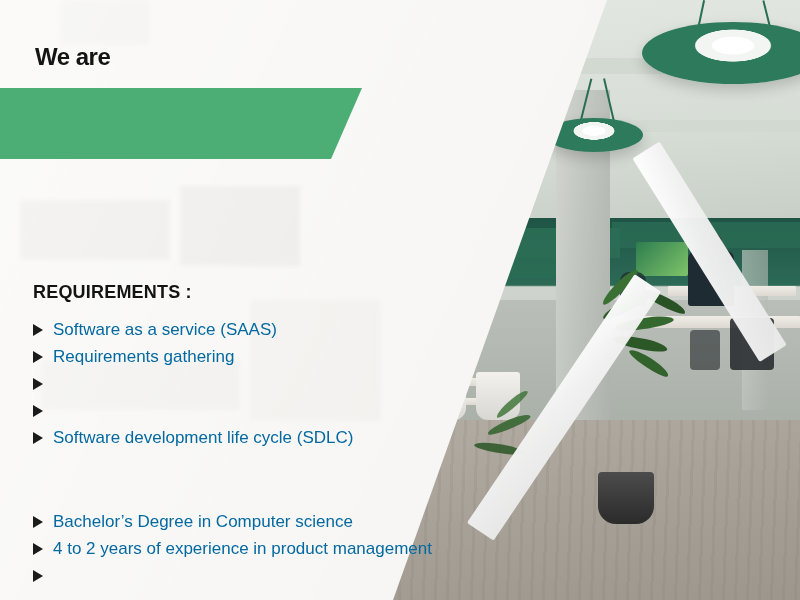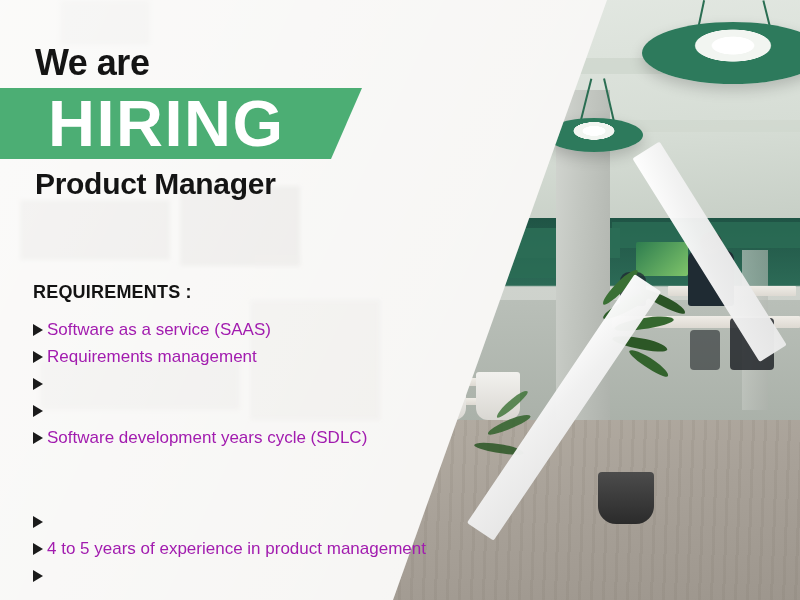--- a/index.html
+++ b/index.html
@@ -174,21 +174,21 @@
     clip-path:polygon(0 0, 362px 0, 331px 71px, 0 71px);
     z-index:12;
   }
 
   
   .text-layer { position:absolute; inset:0; z-index:14; }
 
   .we-are {
     position:absolute;
     left:35px; top:45px;
-    font-size:36px;
+    font-size:24px;
     font-weight:bold;
     letter-spacing:-0.5px;
     color:#141414;
     line-height:1;
   }
 
   .hiring {
     position:absolute;
     left:48px; top:90px;
     font-size:65px;
@@ -223,24 +223,24 @@
     position:absolute;
     left:33px;
     list-style:none;
   }
   .bullets.req  { top:316px; }
   .bullets.qual { top:508px; }
 
   .bullets li {
     display:flex;
     align-items:center;
-    gap:4px;
+    gap:10px;
     height:27px;
     font-size:17px;
-    color:#a21caf;
+    color:#0369a1;
     white-space:nowrap;
   }
   .tri {
     display:inline-block;
     width:0; height:0;
     flex:0 0 auto;
     border-top:6px solid transparent;
     border-bottom:6px solid transparent;
     border-left:10px solid #1b1b1b;
   }
@@ -330,52 +330,51 @@
     <div class="ghost" style="left:250px;top:300px;width:130px;height:120px;opacity:.15;"></div>
     <div class="ghost" style="left:60px;top:0px;width:90px;height:45px;opacity:.18;"></div>
   </div>
   <div class="left-panel-soft"></div>
 
   <div class="banner"></div>
 
   <div class="text-layer">
 
     <div class="we-are">We are</div>
-    <div class="hiring">HIRING</div>
-    <div class="role">Product Manager</div>
 
     <div class="sec-head req">REQUIREMENTS :</div>
     <ul class="bullets req">
       <li>
         <span class="tri"></span>
         <span>Software as a service (SAAS)</span>
       </li>
       <li>
         <span class="tri"></span>
-        <span>Requirements management</span>
-      </li>
-      <li>
-        <span class="tri"></span>
-      </li>
-      <li>
-        <span class="tri"></span>
-      </li>
-      <li>
-        <span class="tri"></span>
-        <span>Software development years cycle (SDLC)</span>
+        <span>Requirements gathering</span>
+      </li>
+      <li>
+        <span class="tri"></span>
+      </li>
+      <li>
+        <span class="tri"></span>
+      </li>
+      <li>
+        <span class="tri"></span>
+        <span>Software development life cycle (SDLC)</span>
       </li>
     </ul>
 
     <ul class="bullets qual">
       <li>
         <span class="tri"></span>
-      </li>
-      <li>
-        <span class="tri"></span>
-        <span>4 to 5 years of experience in product management</span>
+        <span>Bachelor’s Degree in Computer science</span>
+      </li>
+      <li>
+        <span class="tri"></span>
+        <span>4 to 2 years of experience in product management</span>
       </li>
       <li>
         <span class="tri"></span>
       </li>
     </ul>
 
   </div>
 </div>
 
 </body></html>

